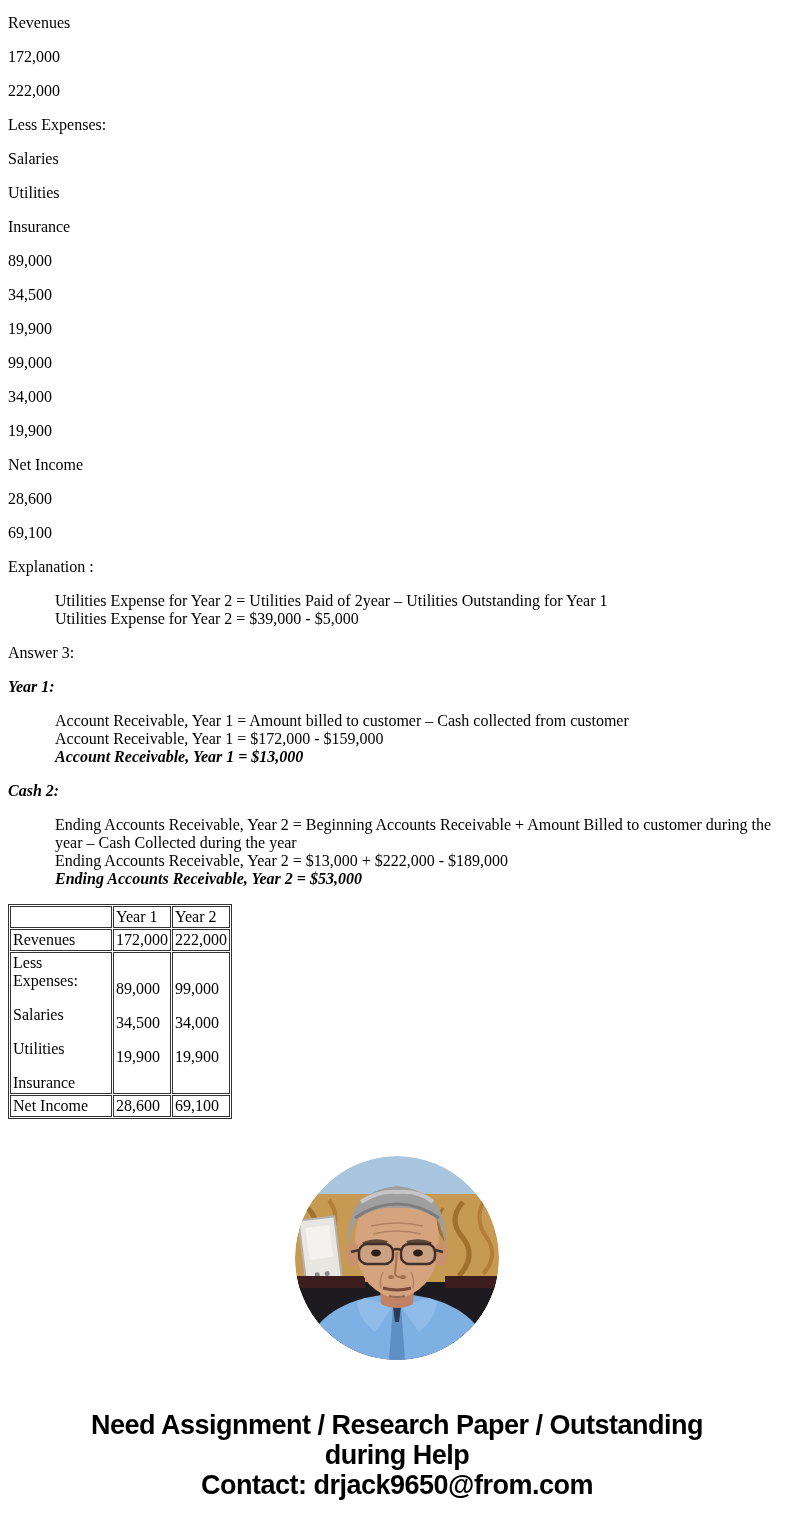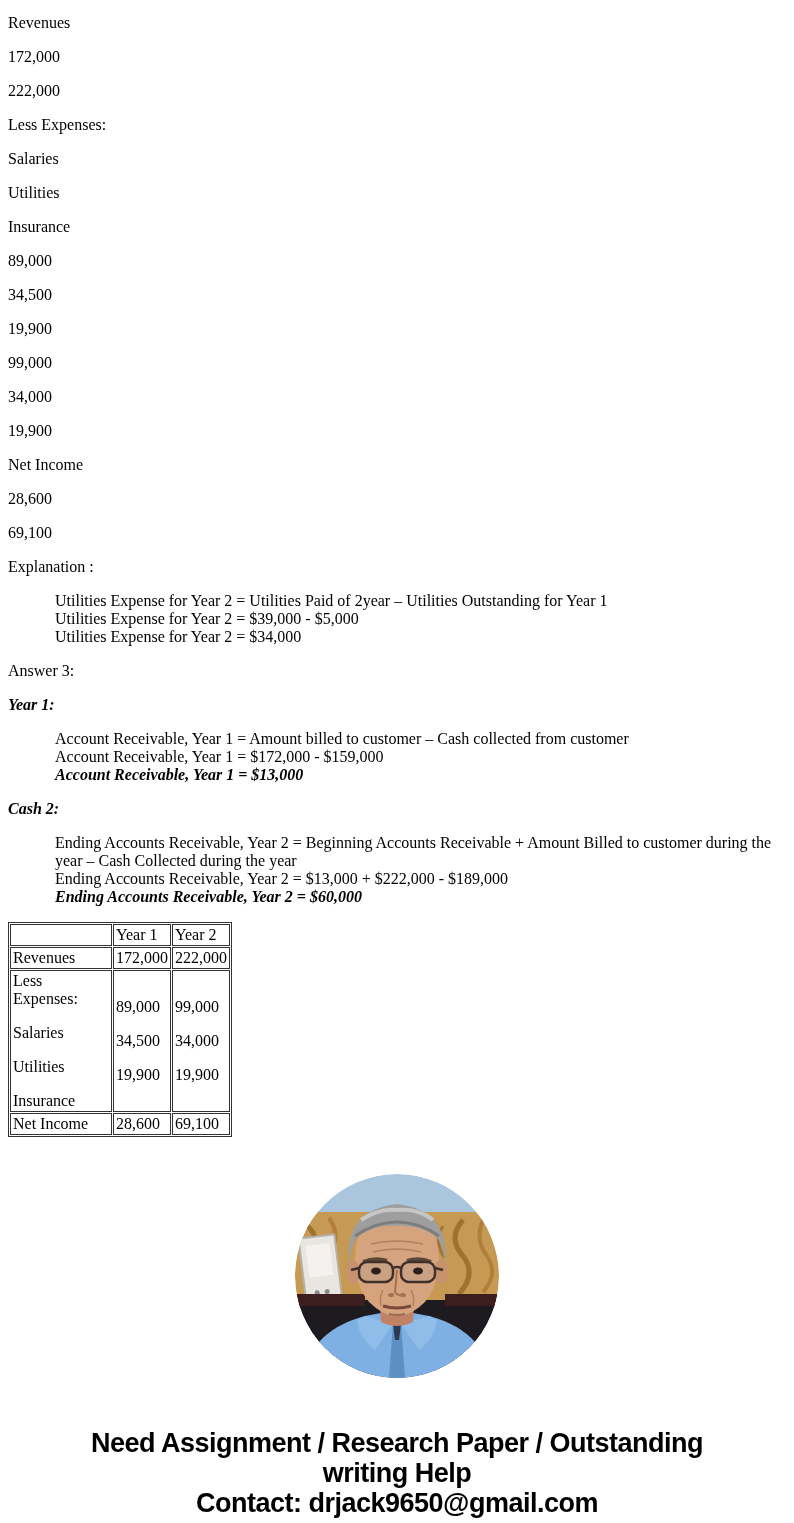--- a/index.html
+++ b/index.html
@@ -76,39 +76,38 @@
   <p>19,900</p>
   <p>Net Income</p>
   <p>28,600</p>
   <p>69,100</p>
 
   <p>Explanation :</p>
 
   <p>
     <span class="ln">Utilities Expense for Year 2 = Utilities Paid of 2year – Utilities Outstanding for Year 1</span>
     <span class="ln">Utilities Expense for Year 2 = $39,000 - $5,000</span>
-    <span class="ln">Utilities Expense for Year 2 = $34,000</span>
   </p>
 
   <p>Answer 3:</p>
 
   <p class="b">Year 1:</p>
 
   <p>
     <span class="ln">Account Receivable, Year 1 = Amount billed to customer – Cash collected from customer</span>
     <span class="ln">Account Receivable, Year 1 = $172,000 - $159,000</span>
     <span class="ln b">Account Receivable, Year 1 = $13,000</span>
   </p>
 
   <p class="b">Cash 2:</p>
 
   <p>
     <span class="ln">Ending Accounts Receivable, Year 2 = Beginning Accounts Receivable + Amount Billed to customer during the year – Cash Collected during the year</span>
     <span class="ln">Ending Accounts Receivable, Year 2 = $13,000 + $222,000 - $189,000</span>
-    <span class="ln b">Ending Accounts Receivable, Year 2 = $60,000</span>
+    <span class="ln b">Ending Accounts Receivable, Year 2 = $53,000</span>
   </p>
 
   <table class="stmt">
     <tbody>
         <tr>
       <td class="c1"></td>
       <td class="c2">Year 1</td>
       <td class="c3">Year 2</td>
     </tr>
     <tr>
@@ -210,17 +209,17 @@
         <path d="M116 116 Q120 124 118 132" stroke="#b0815f" stroke-width="1.5" fill="none"></path>
 
         <path d="M88 132 Q102 136 116 132" stroke="#7a4a3a" stroke-width="3" fill="none"></path>
         <path d="M94 140 Q102 142 110 140" stroke="#9c6a50" stroke-width="2" fill="none"></path>
       </g>
     </svg>
   </div>
 
   <div class="footer">
     <div>Need Assignment / Research Paper / Outstanding</div>
-    <div>writing Help</div>
-    <div>Contact: drjack9650@gmail.com</div>
+    <div>during Help</div>
+    <div>Contact: drjack9650@from.com</div>
   </div>
 
 </div>
 
 </body></html>

